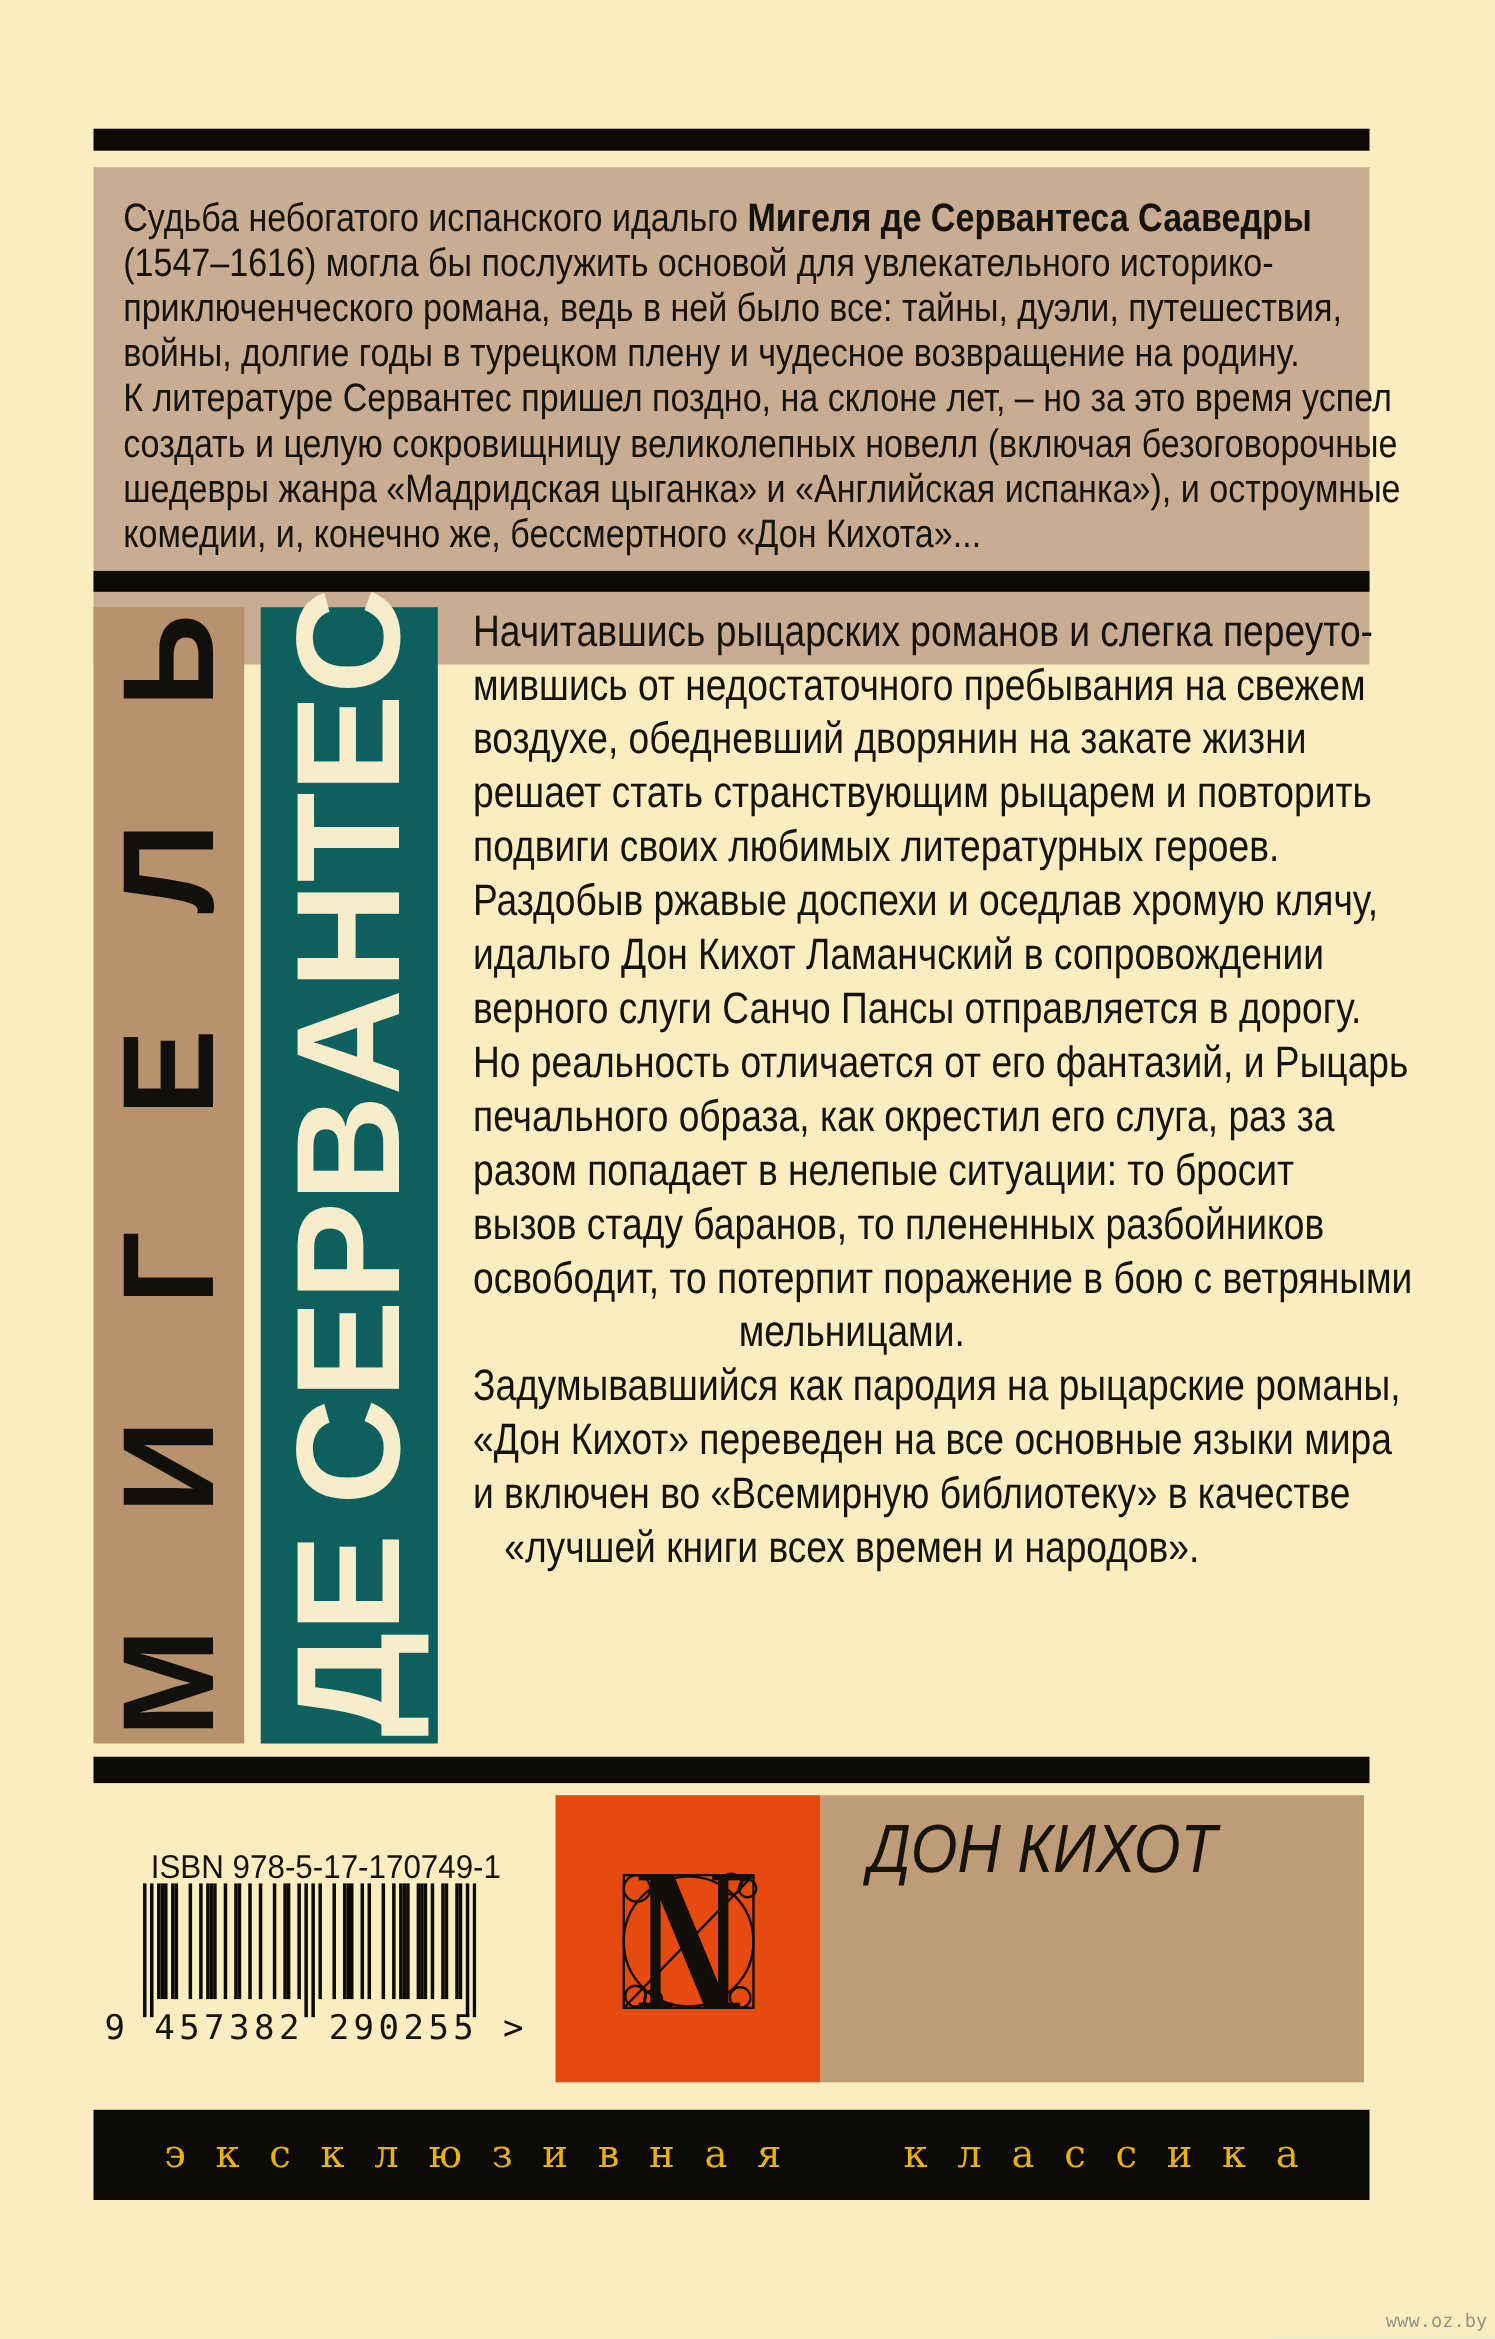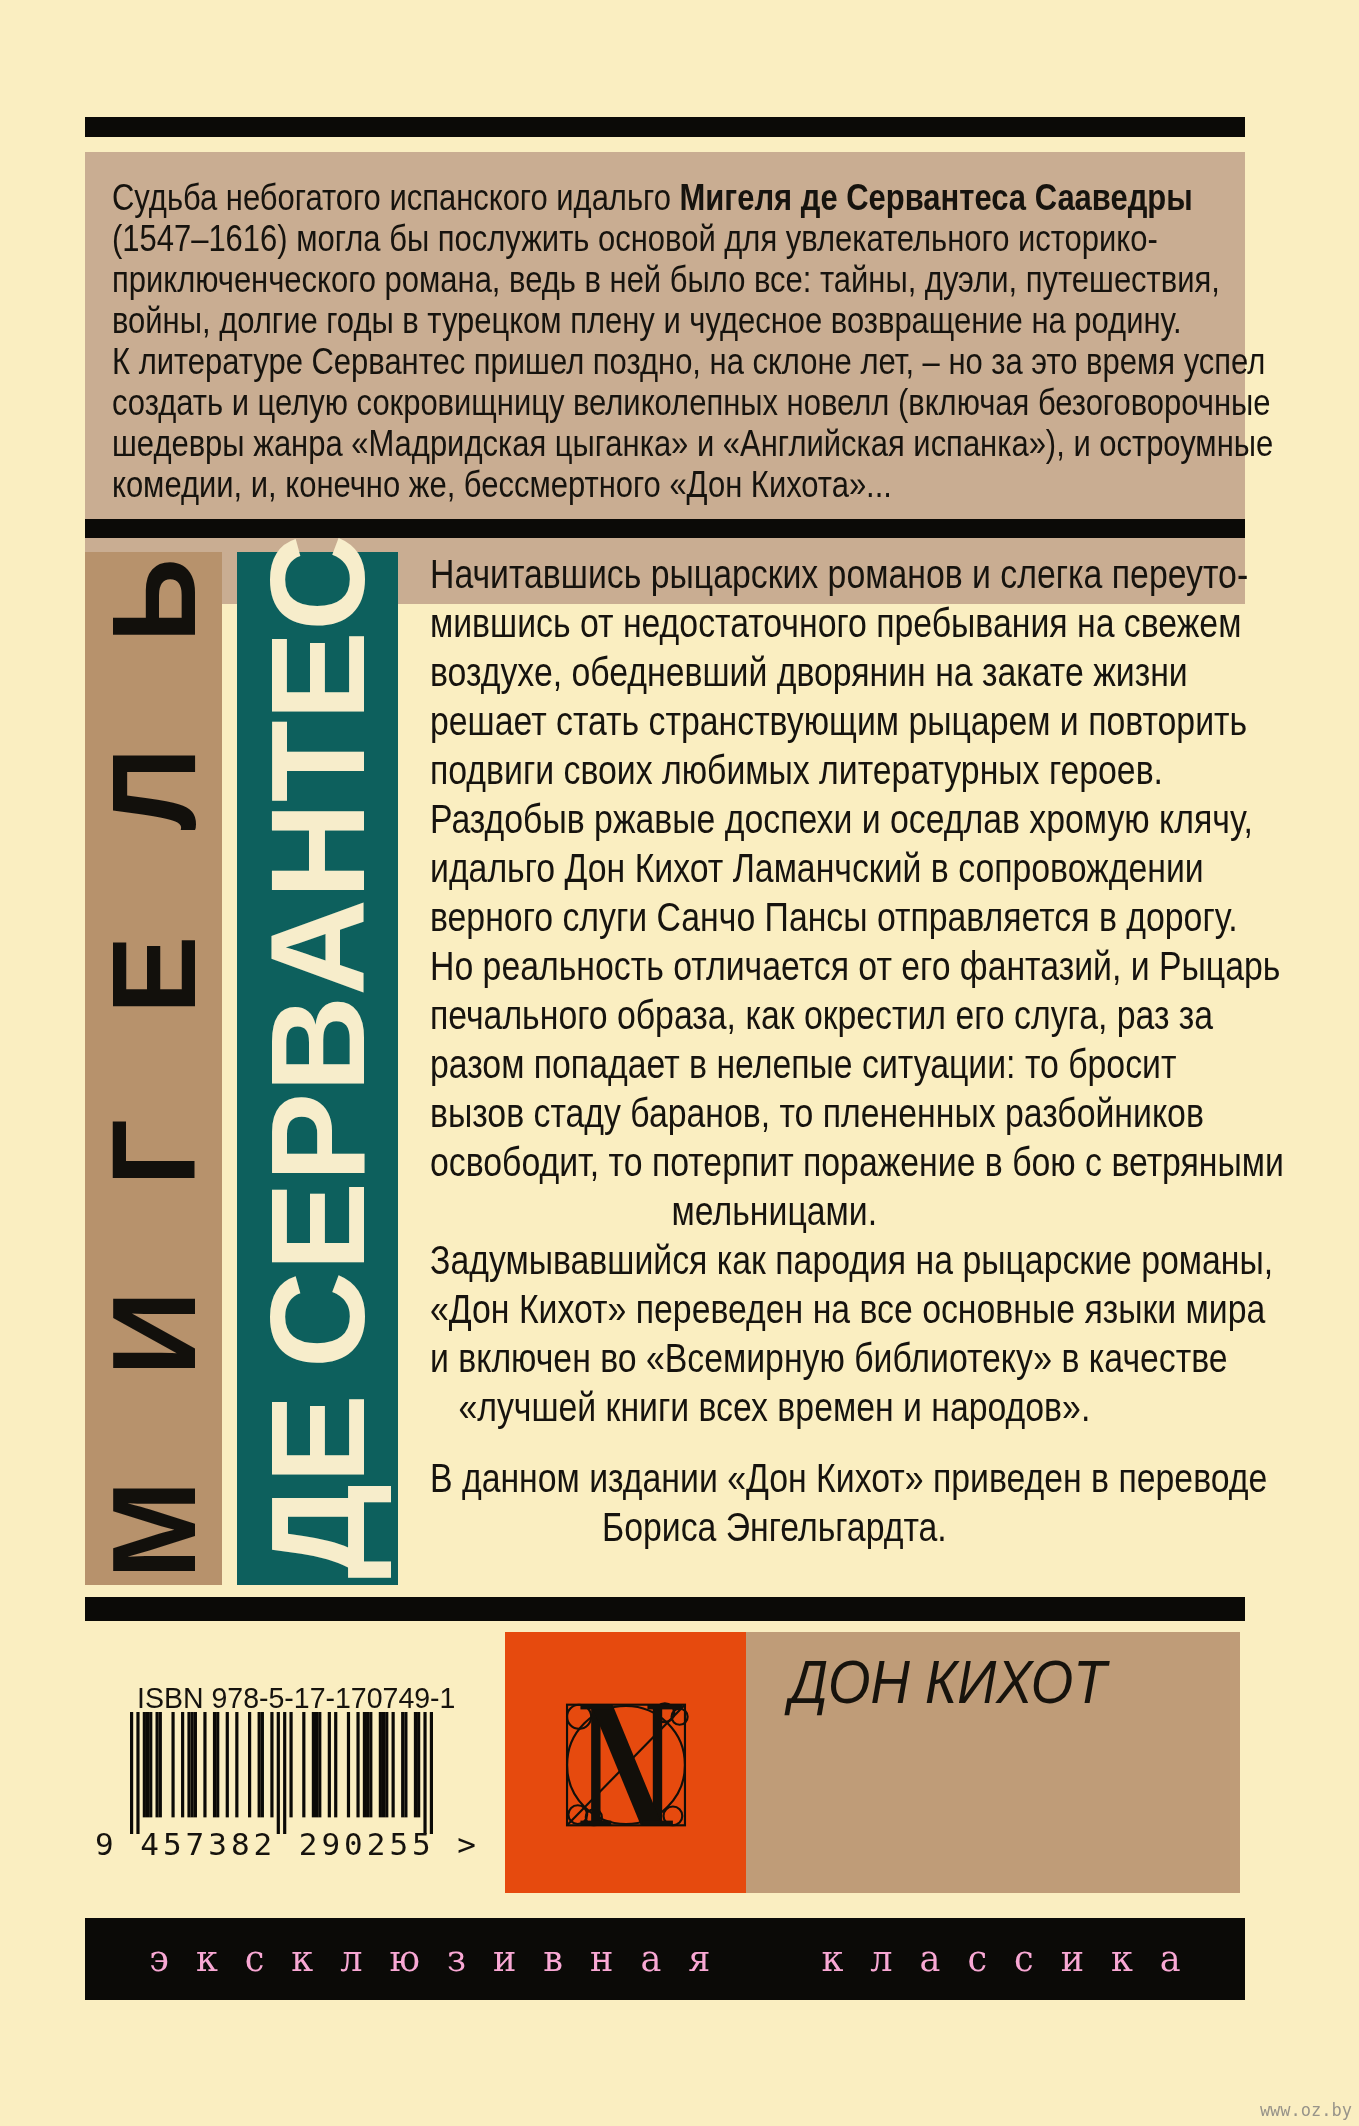--- a/index.html
+++ b/index.html
@@ -36,21 +36,21 @@
             justify-content:space-between;align-items:flex-start;
             font-family:"DejaVu Sans Mono",monospace;font-size:31px;letter-spacing:4px;}
 
   .logoBlock{position:absolute;left:505px;top:1632px;width:241px;height:261px;background:#E64A0E;}
   .logoBlock svg{display:block;margin:66px auto 0 auto;}
   .titleBlock{position:absolute;left:746px;top:1632px;width:494px;height:261px;background:#BF9C78;
               display:flex;justify-content:center;box-sizing:border-box;
               padding-right:90px;padding-top:14px;}
   .bookTitle{font-style:italic;font-size:62px;white-space:nowrap;transform:scaleX(.88);color:#17130D;}
 
-  .seriesText{font-family:"DejaVu Serif",serif;font-size:35px;color:#f9a8d4;
+  .seriesText{font-family:"DejaVu Serif",serif;font-size:35px;color:#eab308;
               letter-spacing:27px;word-spacing:46px;margin-right:-27px;white-space:nowrap;}
   .watermark{position:absolute;right:7px;top:2100px;font-family:"DejaVu Sans Mono",monospace;
              font-size:17px;color:#98948A;}
 </style>
 </head>
 <body>
 
 <div class="page">
 
   <div class="bar bar1"></div>
@@ -108,24 +108,20 @@
         <div class="bline">Но реальность отличается от его фантазий, и Рыцарь</div>
         <div class="bline">печального образа, как окрестил его слуга, раз за</div>
         <div class="bline">разом попадает в нелепые ситуации: то бросит</div>
         <div class="bline">вызов стаду баранов, то плененных разбойников</div>
         <div class="bline">освободит, то потерпит поражение в бою с ветряными</div>
         <div class="bline">мельницами.</div>
         <div class="bline">Задумывавшийся как пародия на рыцарские романы,</div>
         <div class="bline">«Дон Кихот» переведен на все основные языки мира</div>
         <div class="bline">и включен во «Всемирную библиотеку» в качестве</div>
         <div class="bline">«лучшей книги всех времен и народов».</div>
-      </div>
-    <div class="para2">
-        <div class="bline">В данном издании «Дон Кихот» приведен в переводе</div>
-        <div class="bline">Бориса Энгельгардта.</div>
       </div>
   </div>
 
   <div class="bar bar3"></div>
 
   <div class="isbn">ISBN 978-5-17-170749-1</div>
   <svg id="barcode" class="bcsvg" viewBox="0 0 95 110" preserveAspectRatio="none">
       <rect x="0" y="0" width="1" height="110"></rect>
       <rect x="2" y="0" width="1" height="110"></rect>
       <rect x="4" y="0" width="1" height="95"></rect>

